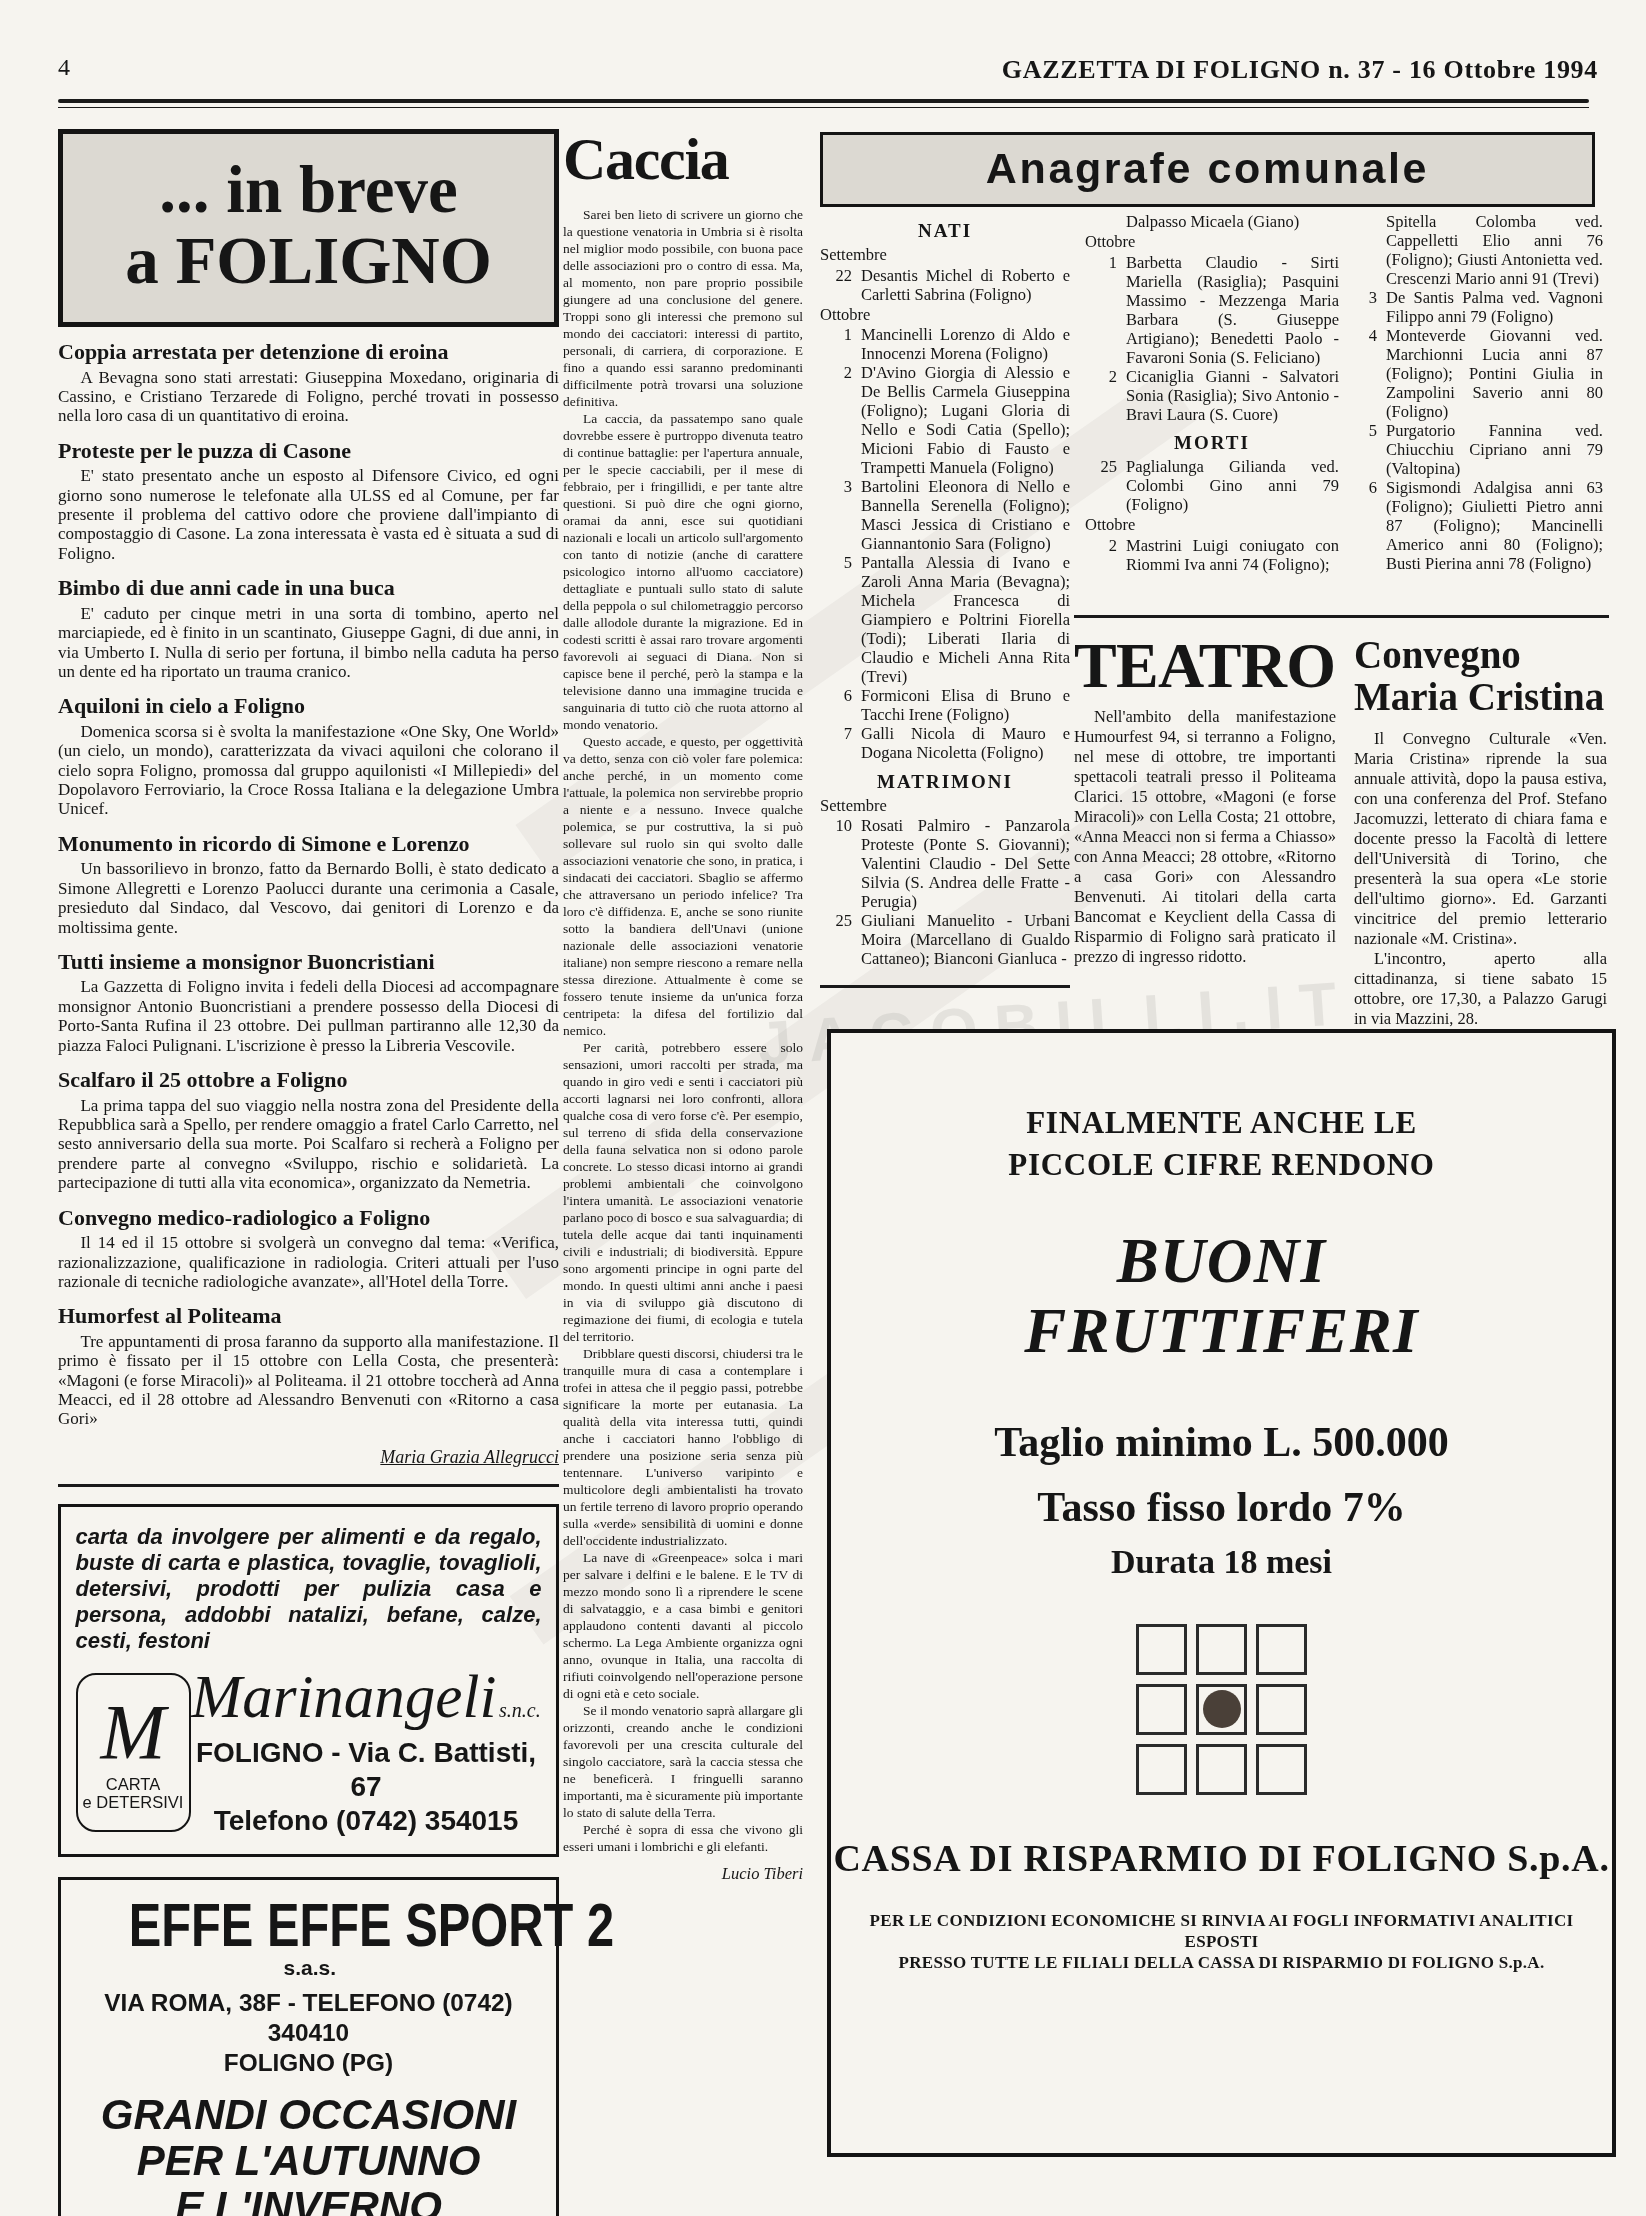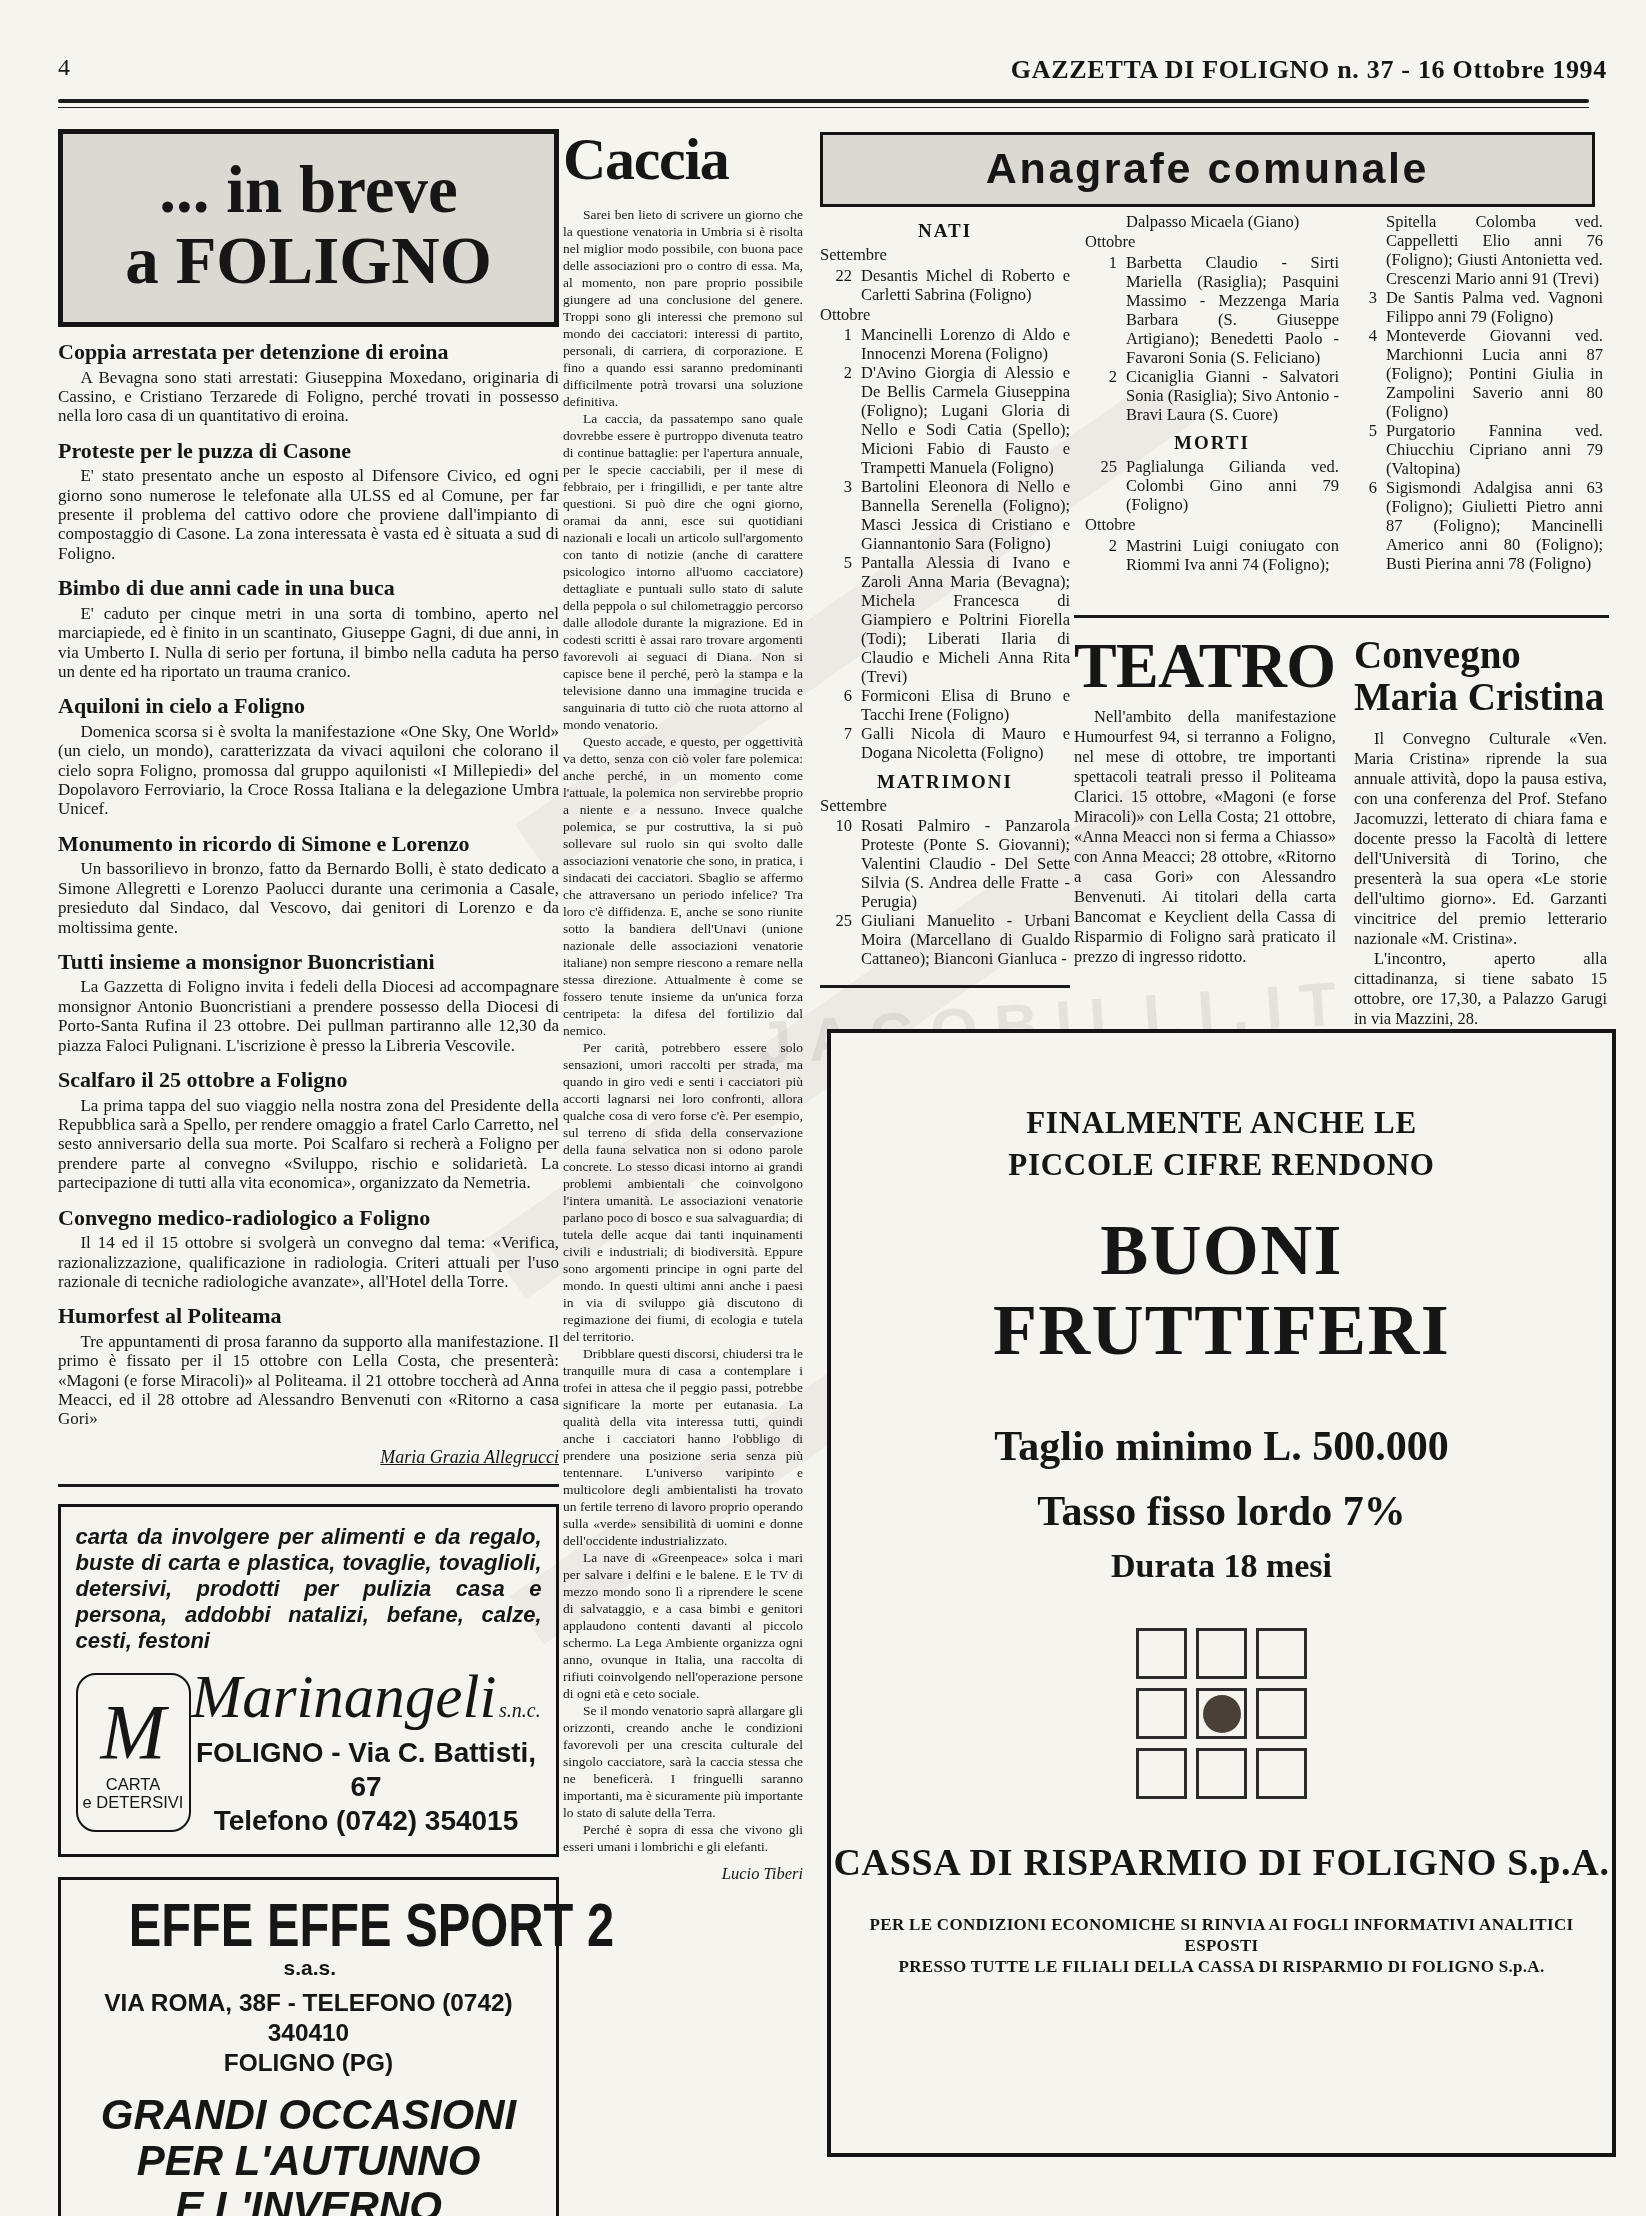--- a/index.html
+++ b/index.html
@@ -1,20 +1,20 @@
 <!DOCTYPE html>
 <html style="font-size:10.5px"><head>
 <meta charset="utf-8">
 <style>
   html,body{margin:0;padding:0;background:#777;}
   .page{position:relative;width:1647px;height:2216px;background:#f6f4ef;color:#161616;
         font-family:"Liberation Serif",serif;overflow:hidden;}
   
   .page-num{position:absolute;left:58px;top:54px;font-size:24px;}
-  .masthead{position:absolute;right:40px;top:55px;font-size:26px;font-weight:bold;letter-spacing:0.7px;}
+  .masthead{position:absolute;right:49px;top:55px;font-size:26px;font-weight:bold;letter-spacing:0.7px;}
   .rule-a{position:absolute;left:58px;right:58px;top:99px;height:4px;background:#1a1a1a;border-radius:2px;}
   .rule-b{position:absolute;left:58px;right:58px;top:107px;height:1.3px;background:#1a1a1a;}
   
   .watermark{position:absolute;left:757px;top:988px;font-family:"Liberation Sans",sans-serif;
              font-weight:bold;font-size:61px;letter-spacing:17px;color:#8a8a86;opacity:.16;
              transform:rotate(-4deg);white-space:nowrap;}
   .wm-stripe{position:absolute;background:#9a978f;opacity:.10;transform:rotate(-35deg);}
   
   .colL{position:absolute;left:58px;top:129px;width:501px;}
   .inbreve-box{border:5.3px solid #141414;background:#dcd9d2;text-align:center;
@@ -68,21 +68,21 @@
   .teatro-rule{position:absolute;left:1074px;top:615px;width:535px;height:2.6px;background:#1a1a1a;}
   .teatro{position:absolute;left:1074px;top:634px;width:262px;}
   .teatro-title{font-size:64px;font-weight:bold;line-height:1;margin-bottom:9.2px;letter-spacing:-0.7px;}
   .teatro p,.convegno p{font-size:16.5px;line-height:20px;text-align:justify;text-indent:20px;margin:0;}
   .convegno{position:absolute;left:1354px;top:634px;width:253px;}
   .convegno-title{font-size:39px;font-weight:bold;line-height:1.08;margin-bottom:10.5px;}
   
   .ad-buoni{position:absolute;left:827px;top:1029px;width:781px;height:1120px;
             border:4px solid #141414;text-align:center;background:#f6f4ef;}
   .buoni-head{font-size:31px;font-weight:bold;line-height:1.35;margin-top:69px;letter-spacing:0.7px;}
-  .buoni-product{font-size:72px;font-weight:bold;line-height:1.12;margin-top:24px;letter-spacing:1.3px;}
+  .buoni-product{font-size:63px;font-weight:bold;line-height:1.12;margin-top:40px;letter-spacing:1.3px;font-style:italic;}
   .buoni-line1{font-size:42px;font-weight:bold;margin-top:51px;}
   .buoni-line2{font-size:42px;font-weight:bold;margin-top:17px;}
   .buoni-line3{font-size:34px;font-weight:bold;margin-top:26px;}
   .buoni-line4{font-size:34px;font-weight:bold;margin-top:12px;}
   .buoni-logo{margin:43px auto 0;width:173px;display:grid;grid-template-columns:repeat(3,51px);
               grid-template-rows:repeat(3,51px);gap:9.2px;justify-content:center;}
   .buoni-cell{border:3.3px solid #2b2b2b;display:flex;align-items:center;justify-content:center;}
   .buoni-dot{width:38px;height:38px;border-radius:50%;}
   .buoni-bank{font-size:38px;font-weight:bold;margin-top:41px;letter-spacing:0.7px;}
   .buoni-fine{font-size:17px;font-weight:bold;line-height:21px;margin-top:30px;letter-spacing:0.3px;}

